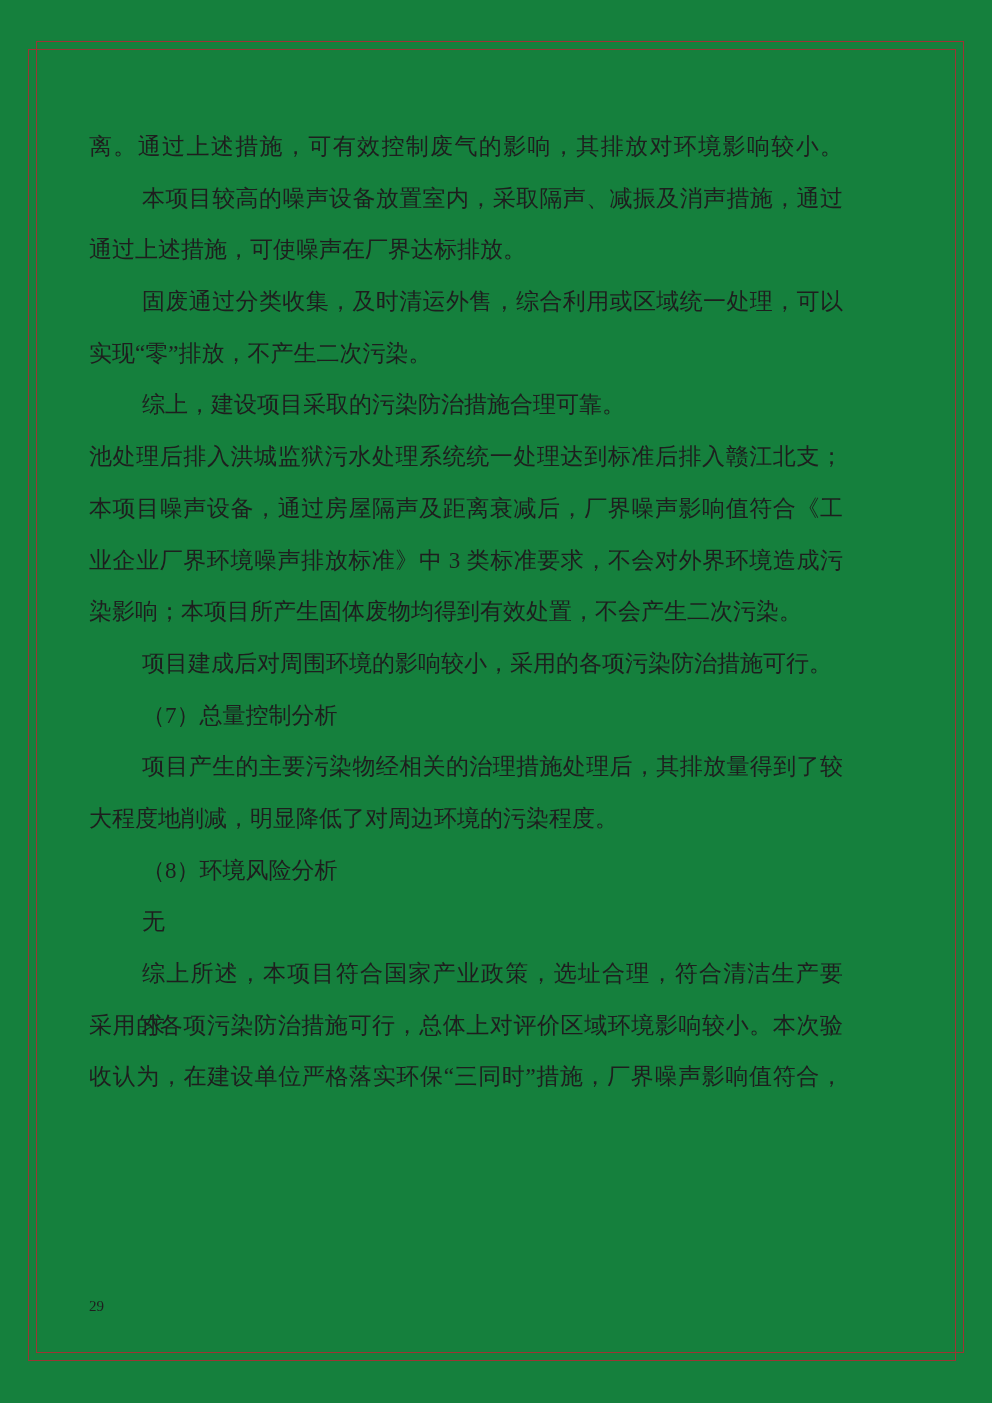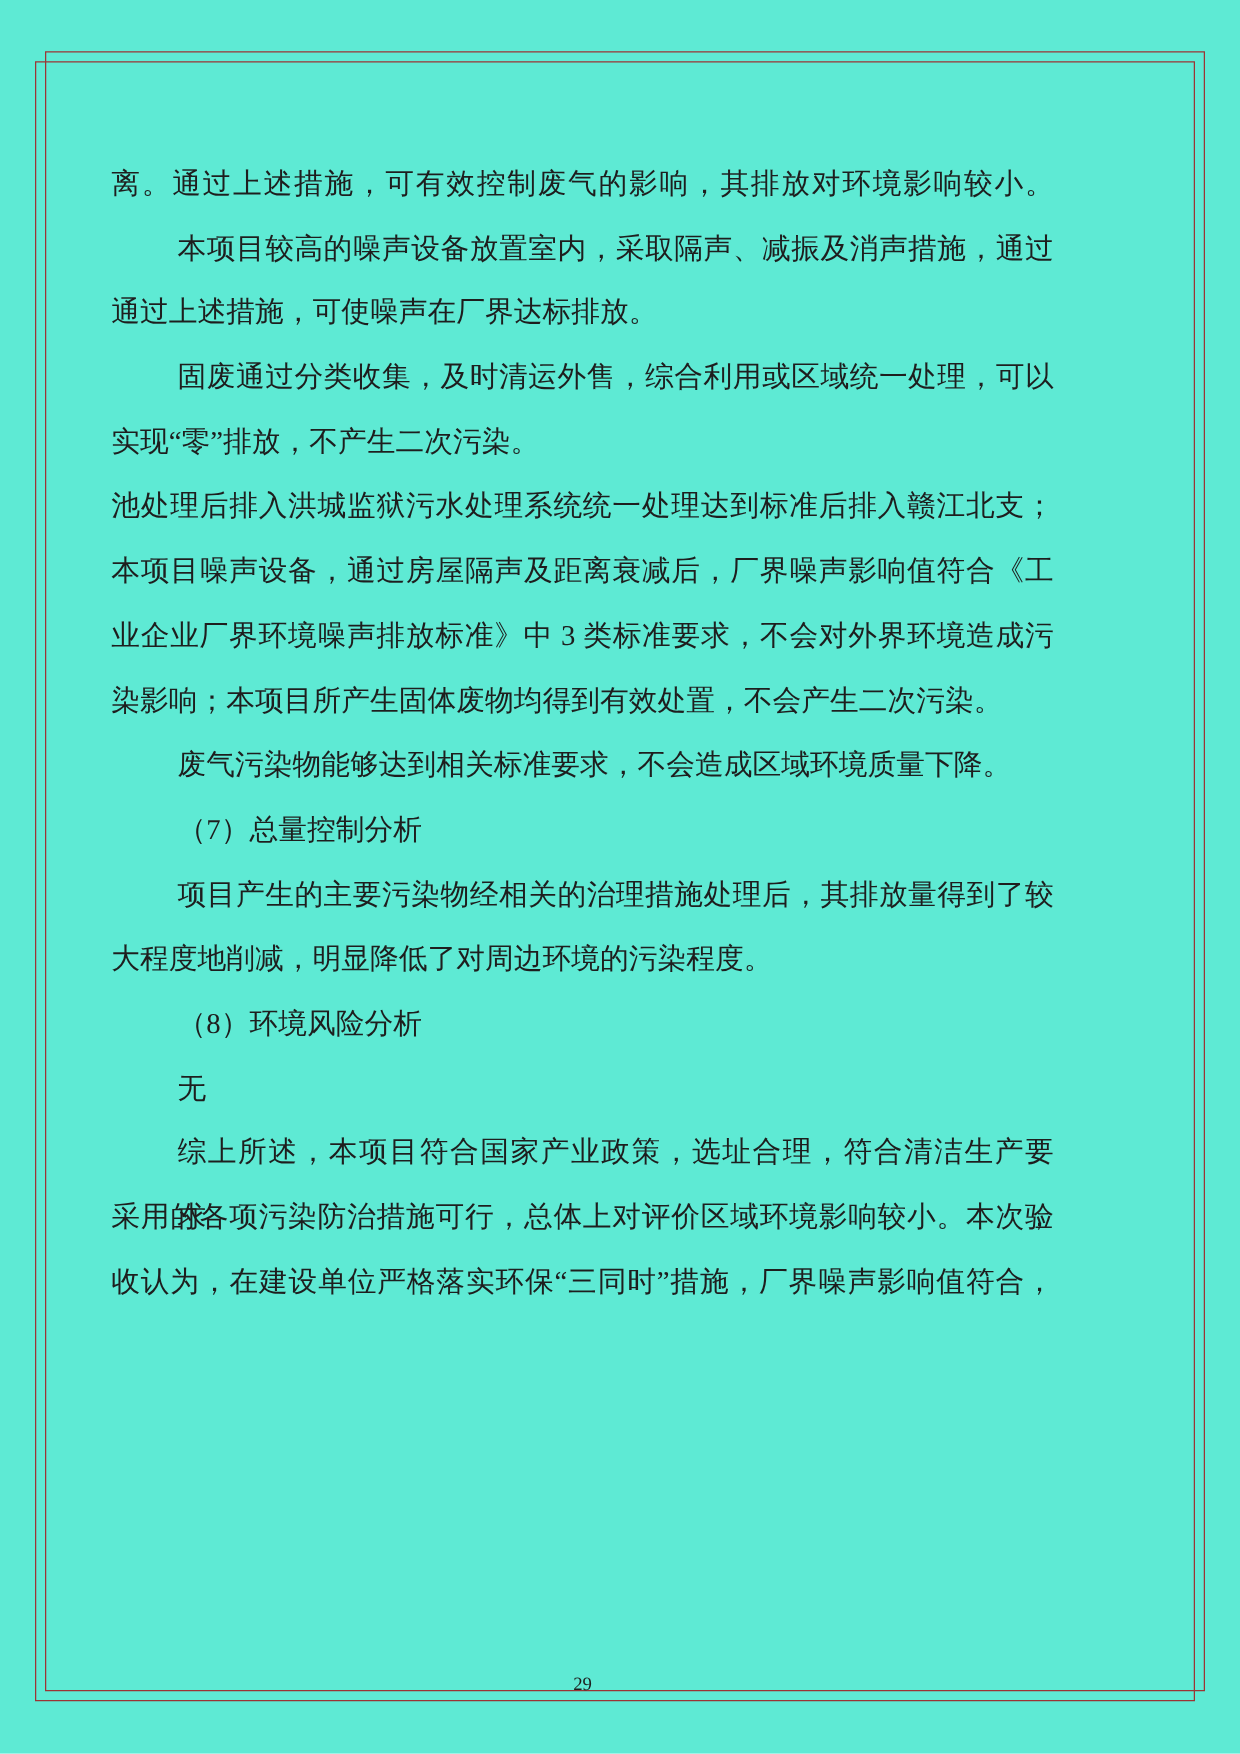--- a/index.html
+++ b/index.html
@@ -4,21 +4,21 @@
 <style>
   html, body {
     margin: 0;
     padding: 0;
     background: #ffffff;
   }
   .page {
     position: relative;
     width: 992px;
     height: 1403px;
-    background: #5eead4;
+    background: #15803d;
     font-family: "Liberation Serif", "DejaVu Serif", serif;
     overflow: hidden;
   }
   
   .frame {
     position: absolute;
     box-sizing: border-box;
     border: 1.5px solid var(--frame-color, #9c3434);
     pointer-events: none;
   }
@@ -51,45 +51,45 @@
   .line.indent {
     padding-left: 53px;
   }
   .line.justify {
     text-align: justify;
     text-align-last: justify;
   }
   .page-number {
     position: absolute;
     left: 89px;
-    top: 1337px;
+    top: 1295px;
     width: 754px;
-    text-align: center;
     font-size: 15px;
     line-height: 22px;
     color: #1e1e1e;
   }
 </style>
 </head>
 <body>
 
 <div class="page">
   <div class="frame frame-a"></div>
   <div class="frame frame-b"></div>
   <div class="text-block" id="text-block" style="color: rgb(30, 30, 30);">
       <div class="line justify">离。通过上述措施，可有效控制废气的影响，其排放对环境影响较小。</div>
       <div class="line indent justify">本项目较高的噪声设备放置室内，采取隔声、减振及消声措施，通过</div>
       <div class="line">通过上述措施，可使噪声在厂界达标排放。</div>
       <div class="line indent justify">固废通过分类收集，及时清运外售，综合利用或区域统一处理，可以</div>
       <div class="line">实现“零”排放，不产生二次污染。</div>
+      <div class="line indent">综上，建设项目采取的污染防治措施合理可靠。</div>
       <div class="line justify">池处理后排入洪城监狱污水处理系统统一处理达到标准后排入赣江北支；</div>
       <div class="line justify">本项目噪声设备，通过房屋隔声及距离衰减后，厂界噪声影响值符合《工</div>
       <div class="line justify">业企业厂界环境噪声排放标准》中 3 类标准要求，不会对外界环境造成污</div>
       <div class="line">染影响；本项目所产生固体废物均得到有效处置，不会产生二次污染。</div>
-      <div class="line indent">废气污染物能够达到相关标准要求，不会造成区域环境质量下降。</div>
+      <div class="line indent">项目建成后对周围环境的影响较小，采用的各项污染防治措施可行。</div>
       <div class="line indent">（7）总量控制分析</div>
       <div class="line indent justify">项目产生的主要污染物经相关的治理措施处理后，其排放量得到了较</div>
       <div class="line">大程度地削减，明显降低了对周边环境的污染程度。</div>
       <div class="line indent">（8）环境风险分析</div>
       <div class="line indent">无</div>
       <div class="line indent justify">综上所述，本项目符合国家产业政策，选址合理，符合清洁生产要求，</div>
       <div class="line justify">采用的各项污染防治措施可行，总体上对评价区域环境影响较小。本次验</div>
       <div class="line justify">收认为，在建设单位严格落实环保“三同时”措施，厂界噪声影响值符合，</div>
     </div>
   <div class="page-number">29</div>

